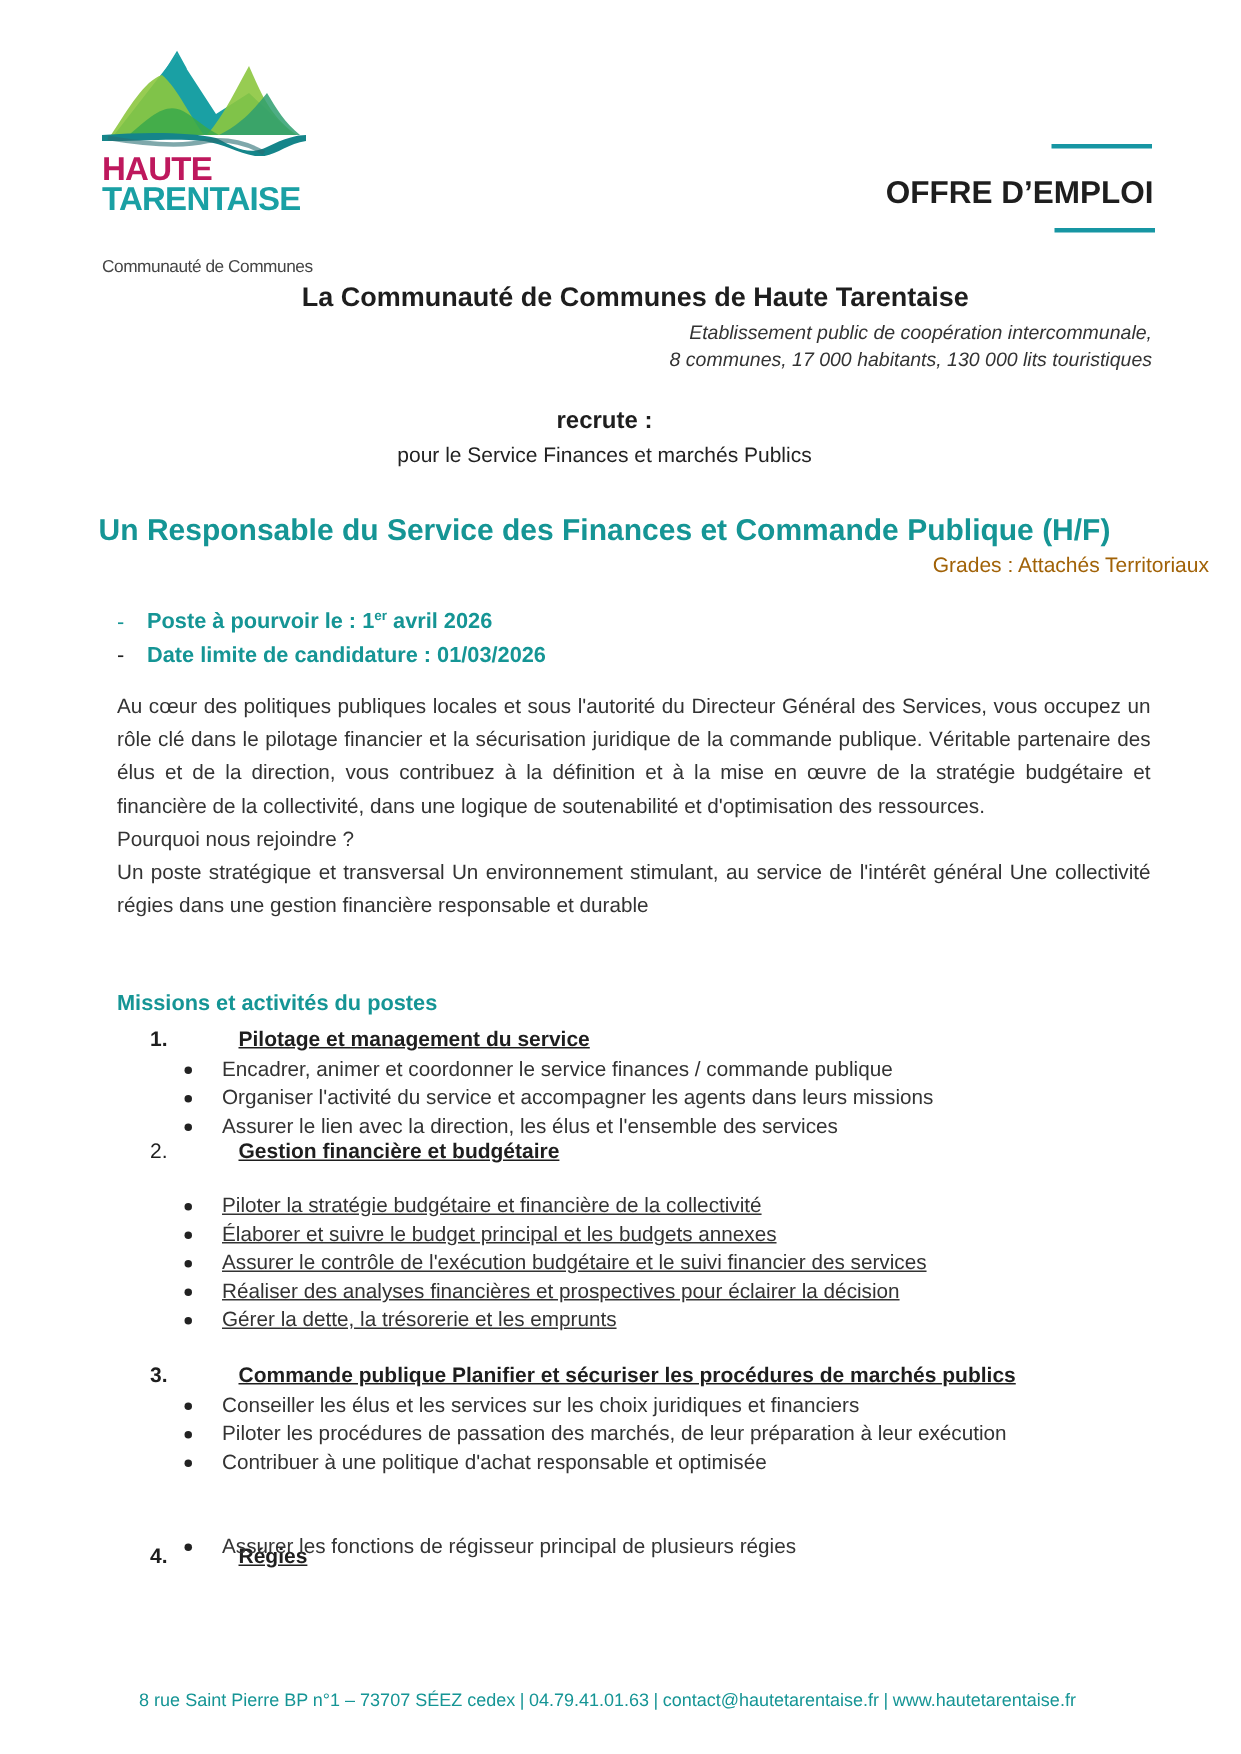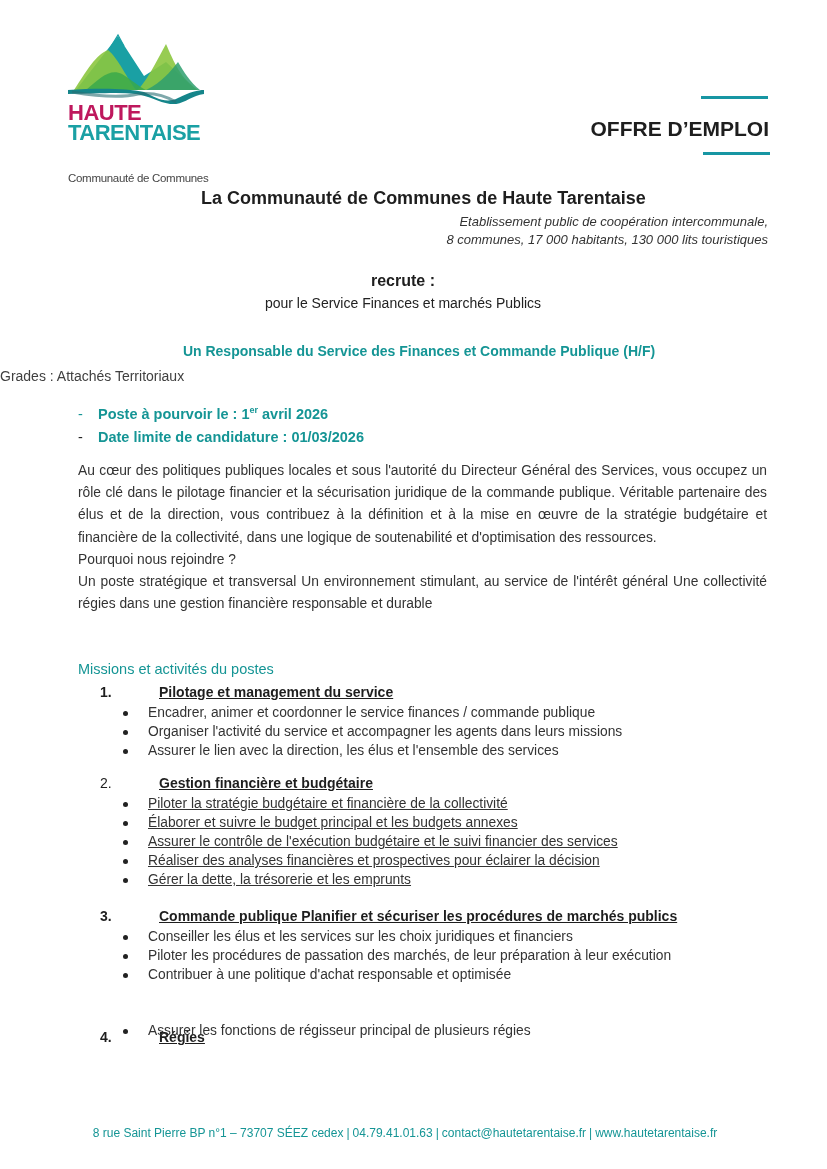--- a/index.html
+++ b/index.html
@@ -20,31 +20,31 @@
   
   .offre-line { height: 3px; background: #1796a3; }
   .offre-title { right: 58px; top: 117px; font-size: 21px; font-weight: bold; color: #1e1e1e; letter-spacing: 0px; }
 
   .org-title { left: 0; width: 847px; top: 188px; text-align: center; font-size: 18px; font-weight: bold; color: #1e1e1e; }
   .org-sub { right: 59px; font-size: 13px; font-style: italic; color: #333; text-align: right; }
 
   .recrute { left: 0; width: 806px; top: 272px; text-align: center; font-size: 16px; font-weight: bold; color: #1e1e1e; }
   .recrute-sub { left: 0; width: 806px; top: 295px; text-align: center; font-size: 14px; color: #222; }
 
-  .job-title { left: 16px; width: 806px; top: 343px; text-align: center; font-size: 14px; font-weight: bold; color: #159595; }
-  .grades { left: 0; width: 806px; top: 368px; text-align: left; font-size: 14px; color: #404040; }
+  .job-title { left: 0; width: 806px; top: 343px; text-align: center; font-size: 20px; font-weight: bold; color: #159595; }
+  .grades { left: 0; width: 806px; top: 368px; text-align: right; font-size: 14px; color: #a16207; }
 
   .dash-item { left: 78px; font-size: 14.5px; font-weight: bold; color: #159595; }
   .dash-item .dash { display: inline-block; width: 20px; font-weight: normal; color: #159595; }
   .dash-item sup { font-size: 9px; }
 
   .body-text { left: 78px; width: 689px; top: 460px; font-size: 13.8px; line-height: 22.2px; color: #333; text-align: justify; }
   .body-text p { margin: 0; }
 
-  .missions-title { left: 78px; top: 661px; font-size: 14.5px; font-weight: normal; color: #159595; }
+  .missions-title { left: 78px; top: 661px; font-size: 14.5px; font-weight: bold; color: #159595; }
 
   .section-head { left: 100px; font-size: 14px; font-weight: bold; color: #1e1e1e; }
   .section-head .num { display: inline-block; width: 23px; }
   .section-head .num.normal { font-weight: normal; }
   .section-head .lbl { text-decoration: underline; margin-left: 36px; }
 
   .bullets { left: 120px; margin: 0; padding: 0; list-style: none; font-size: 13.8px; color: #333; }
   .bullets li { height: 19px; line-height: 19px; position: relative; padding-left: 28px; white-space: nowrap; }
   .bullets li .dot { position: absolute; left: 3px; top: 8px; width: 5px; height: 5px; border-radius: 50%; background: #222; }
 
@@ -108,21 +108,21 @@
 
 <div class="abs section-head" style="top:684px;">
   <span class="num">1.</span><span class="lbl">Pilotage et management du service</span>
 </div>
 <ul class="abs bullets" style="top:703px;">
   <li><span class="dot"></span><span>Encadrer, animer et coordonner le service finances / commande publique</span></li>
   <li><span class="dot"></span><span>Organiser l'activité du service et accompagner les agents dans leurs missions</span></li>
   <li><span class="dot"></span><span>Assurer le lien avec la direction, les élus et l'ensemble des services</span></li>
 </ul>
 
-<div class="abs section-head" style="top:775px;">
+<div class="abs section-head" style="top:759px;">
   <span class="num normal">2.</span><span class="lbl">Gestion financière et budgétaire</span>
 </div>
 <ul class="abs bullets" style="top:794px;text-decoration:underline;">
   <li><span class="dot"></span><span>Piloter la stratégie budgétaire et financière de la collectivité</span></li>
   <li><span class="dot"></span><span>Élaborer et suivre le budget principal et les budgets annexes</span></li>
   <li><span class="dot"></span><span>Assurer le contrôle de l'exécution budgétaire et le suivi financier des services</span></li>
   <li><span class="dot"></span><span>Réaliser des analyses financières et prospectives pour éclairer la décision</span></li>
   <li><span class="dot"></span><span>Gérer la dette, la trésorerie et les emprunts</span></li>
 </ul>
 

